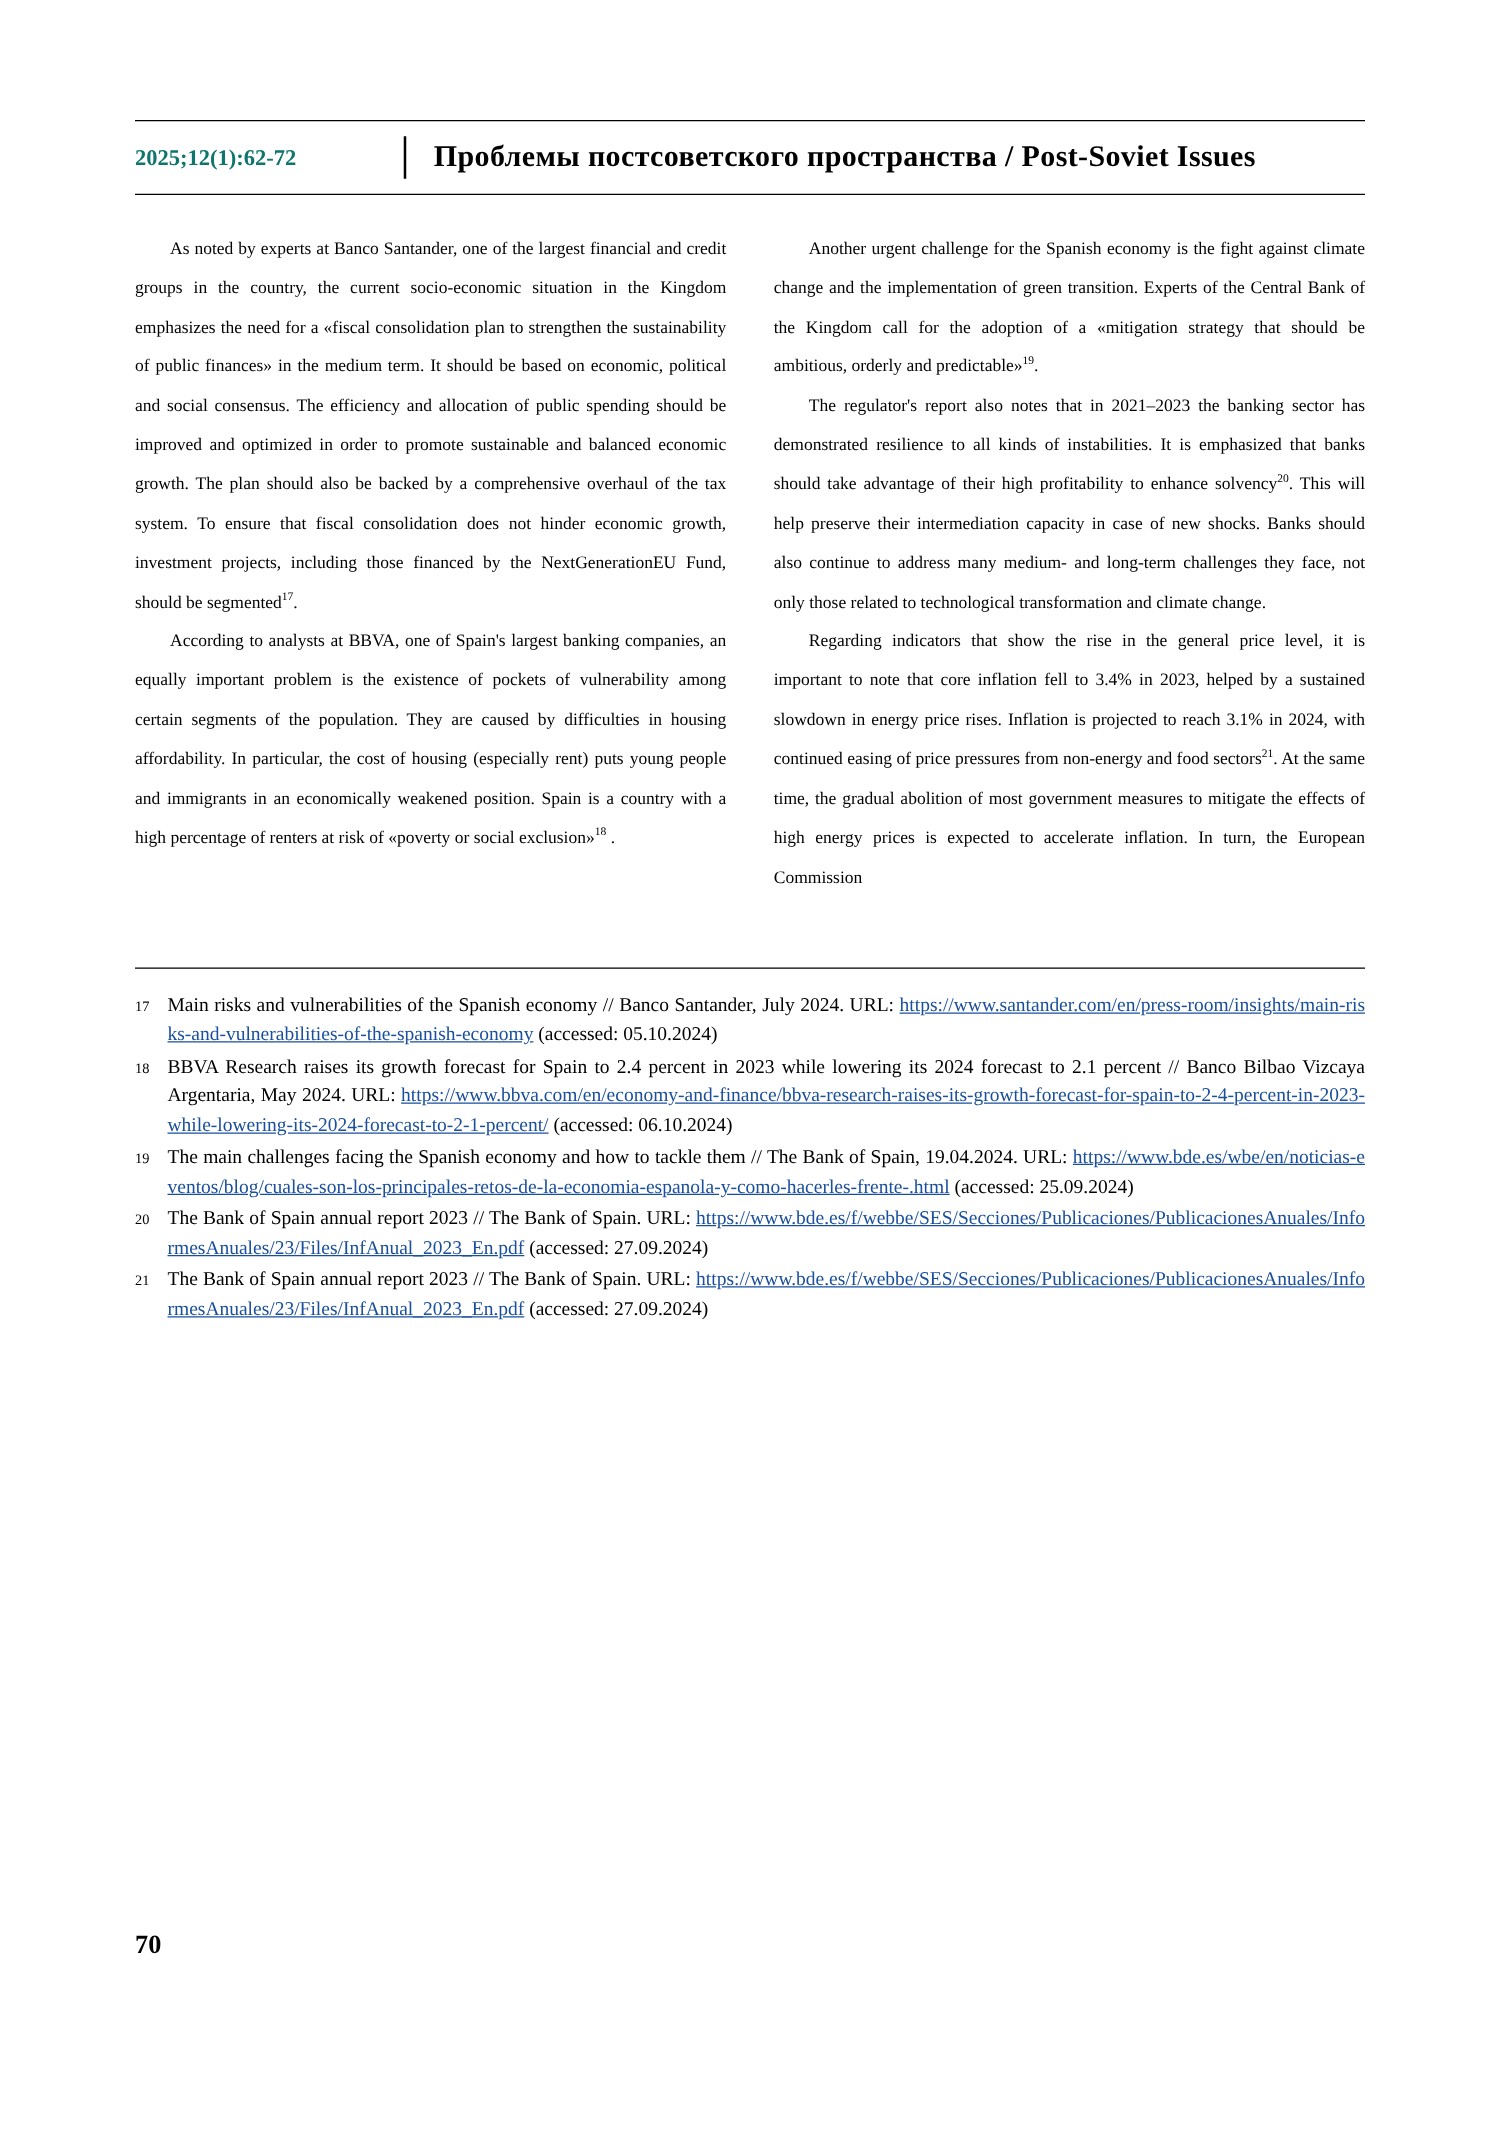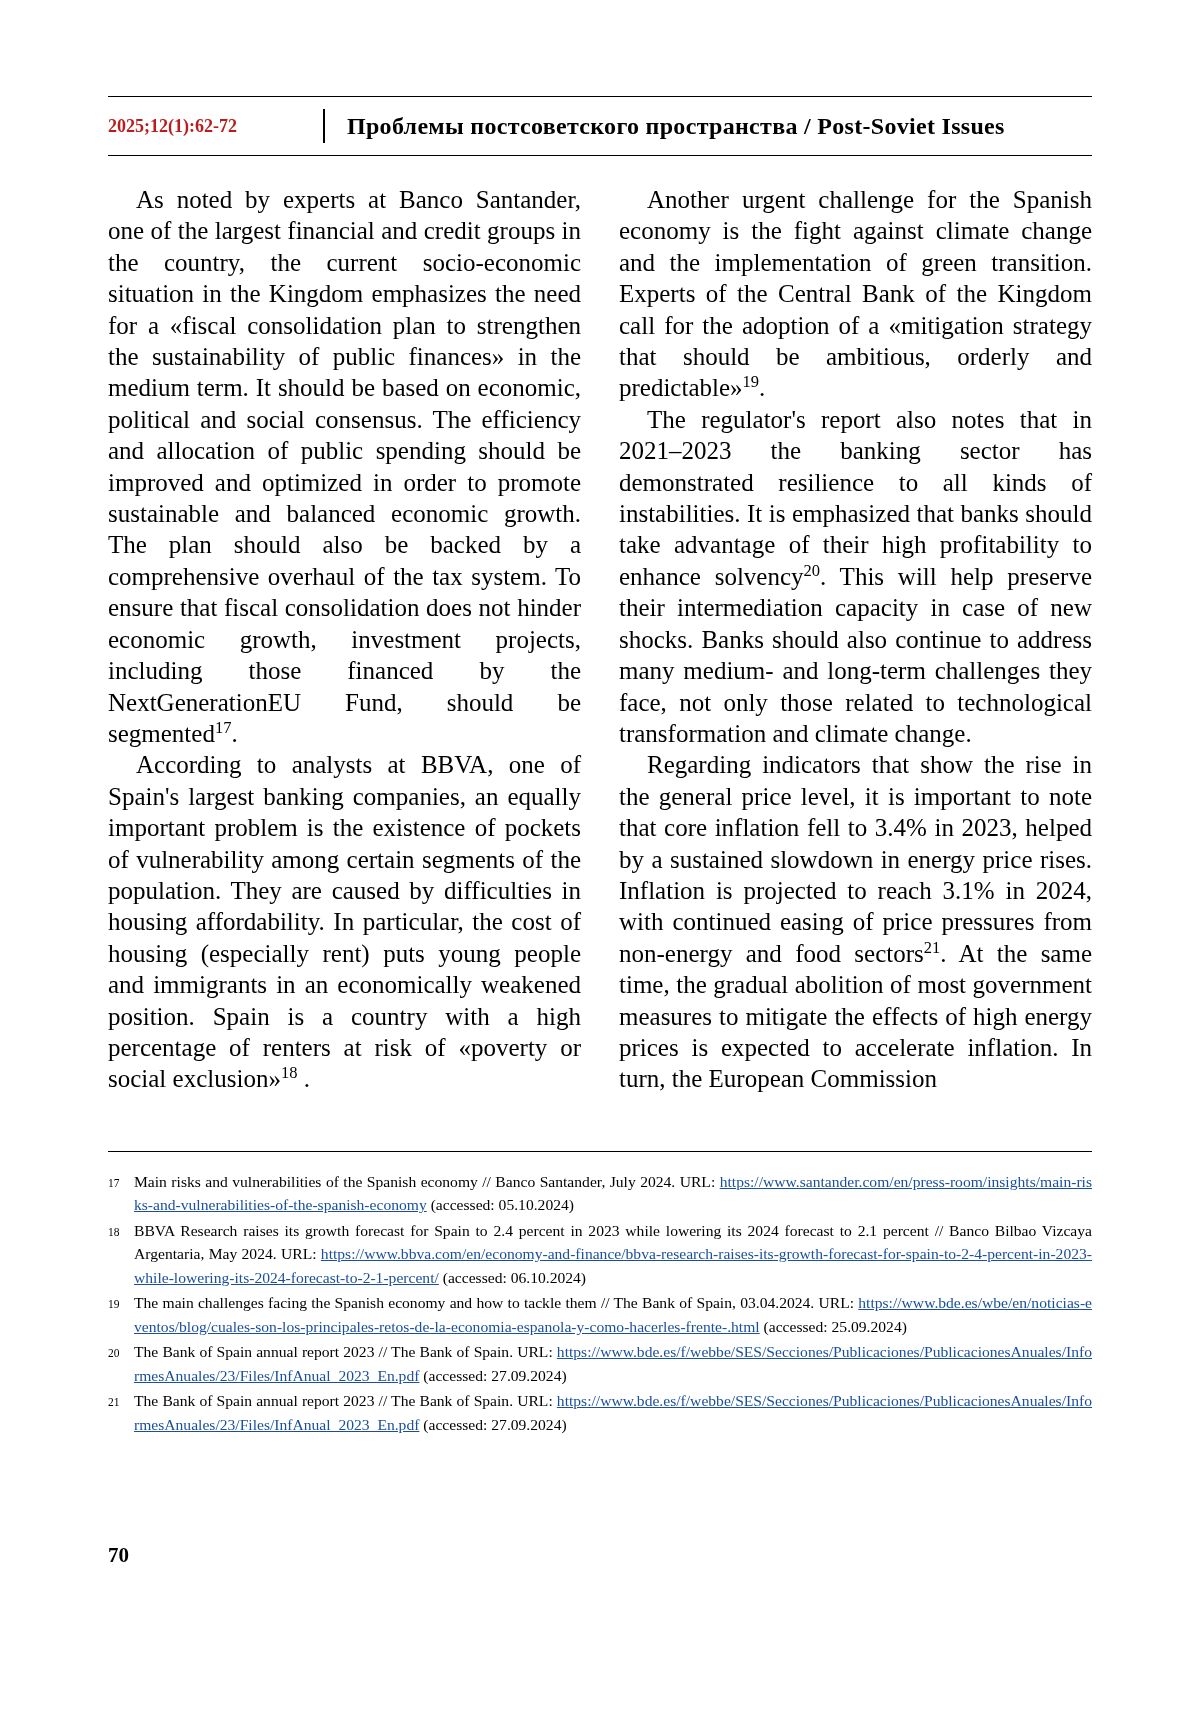--- a/index.html
+++ b/index.html
@@ -46,21 +46,21 @@
     align-items: center;
     padding-top: 12px;
     padding-bottom: 12px;
   }
   .issue-line {
     font-family: "Liberation Serif", serif;
     font-weight: bold;
     font-size: 18px;
     width: 215px;
     flex: 0 0 215px;
-    color: #b91c1c;
+    color: #0f766e;
   }
   .vbar {
     width: 2px;
     background: #000;
     height: 34px;
     flex: 0 0 2px;
     margin-right: 22px;
   }
   .journal-title {
     font-family: "Liberation Serif", serif;
@@ -80,21 +80,21 @@
     margin-top: 28px;
   }
   .col {
     width: 473px;
     flex: 0 0 473px;
   }
   .col p {
     margin: 0;
     text-align: justify;
     text-justify: inter-word;
-    font-size: 25px;
+    font-size: 14px;
     line-height: 31.4px;
     text-indent: 28px;
     hyphens: auto;
     -webkit-hyphens: auto;
   }
   .col p + p {
     margin-top: 0;
   }
   sup {
     font-size: 0.66em;
@@ -180,21 +180,21 @@
         <div class="fn-text"><span>Main risks and vulnerabilities of the Spanish economy // Banco Santander, July 2024. URL: </span><span class="lnk">https://www.santander.com/en/press-room/insights/main-risks-and-vulnerabilities-of-the-spanish-economy</span><span> (accessed: 05.10.2024)</span></div>
       </div>
 
       <div class="fn">
         <div class="fn-num">18</div>
         <div class="fn-text"><span>BBVA Research raises its growth forecast for Spain to 2.4 percent in 2023 while lowering its 2024 forecast to 2.1 percent // Banco Bilbao Vizcaya Argentaria, May 2024. URL: </span><span class="lnk">https://www.bbva.com/en/economy-and-finance/bbva-research-raises-its-growth-forecast-for-spain-to-2-4-percent-in-2023-while-lowering-its-2024-forecast-to-2-1-percent/</span><span> (accessed: 06.10.2024)</span></div>
       </div>
 
       <div class="fn">
         <div class="fn-num">19</div>
-        <div class="fn-text"><span>The main challenges facing the Spanish economy and how to tackle them // The Bank of Spain, 03.04.2024. URL: </span><span class="lnk">https://www.bde.es/wbe/en/noticias-eventos/blog/cuales-son-los-principales-retos-de-la-economia-espanola-y-como-hacerles-frente-.html</span><span> (accessed: 25.09.2024)</span></div>
+        <div class="fn-text"><span>The main challenges facing the Spanish economy and how to tackle them // The Bank of Spain, 19.04.2024. URL: </span><span class="lnk">https://www.bde.es/wbe/en/noticias-eventos/blog/cuales-son-los-principales-retos-de-la-economia-espanola-y-como-hacerles-frente-.html</span><span> (accessed: 25.09.2024)</span></div>
       </div>
 
       <div class="fn">
         <div class="fn-num">20</div>
         <div class="fn-text"><span>The Bank of Spain annual report 2023 // The Bank of Spain. URL: </span><span class="lnk">https://www.bde.es/f/webbe/SES/Secciones/Publicaciones/PublicacionesAnuales/InformesAnuales/23/Files/InfAnual_2023_En.pdf</span><span> (accessed: 27.09.2024)</span></div>
       </div>
 
       <div class="fn">
         <div class="fn-num">21</div>
         <div class="fn-text"><span>The Bank of Spain annual report 2023 // The Bank of Spain. URL: </span><span class="lnk">https://www.bde.es/f/webbe/SES/Secciones/Publicaciones/PublicacionesAnuales/InformesAnuales/23/Files/InfAnual_2023_En.pdf</span><span> (accessed: 27.09.2024)</span></div>

